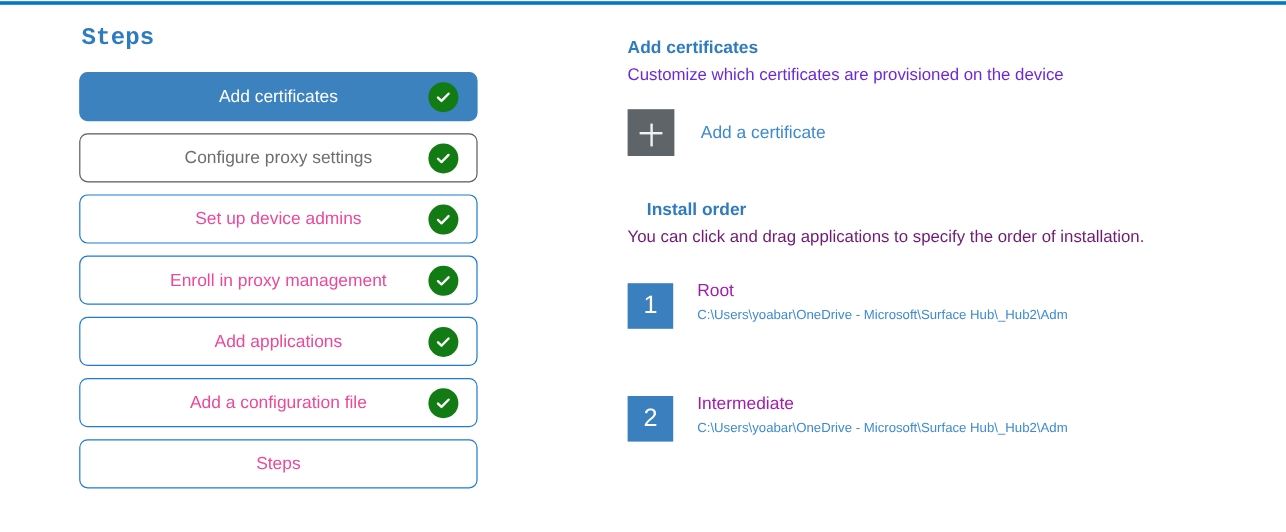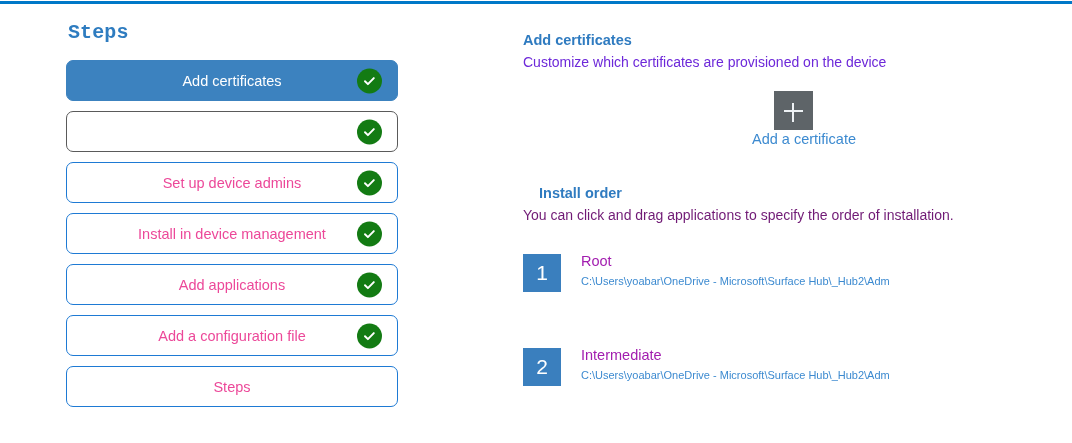--- a/index.html
+++ b/index.html
@@ -121,21 +121,20 @@
     line-height: 19px;
     margin: 0;
     white-space: nowrap;
   }
 
   .add-row {
     display: flex;
     align-items: center;
     margin-top: 19px;
     cursor: pointer;
-    flex-direction: column;
   }
   .plus-tile {
     width: 39px;
     height: 39px;
     background: #5e6468;
     position: relative;
     flex: 0 0 auto;
   }
   .plus-tile::before,
   .plus-tile::after {
@@ -233,38 +232,39 @@
       <div class="step-btn is-active">
         <span class="step-label">Add certificates</span>
         <span class="check">
           <svg width="15" height="15" viewBox="0 0 16 16" aria-hidden="true">
             <path d="M3.2 8.3 L6.3 11.3 L12.6 4.9" fill="none" stroke="#ffffff" stroke-width="2.1" stroke-linecap="round" stroke-linejoin="round"></path>
           </svg>
         </span>
       </div>
 
       <div class="step-btn is-visited">
+        <span class="step-label">Configure proxy settings</span>
         <span class="check">
           <svg width="15" height="15" viewBox="0 0 16 16" aria-hidden="true">
             <path d="M3.2 8.3 L6.3 11.3 L12.6 4.9" fill="none" stroke="#ffffff" stroke-width="2.1" stroke-linecap="round" stroke-linejoin="round"></path>
           </svg>
         </span>
       </div>
 
       <div class="step-btn">
         <span class="step-label">Set up device admins</span>
         <span class="check">
           <svg width="15" height="15" viewBox="0 0 16 16" aria-hidden="true">
             <path d="M3.2 8.3 L6.3 11.3 L12.6 4.9" fill="none" stroke="#ffffff" stroke-width="2.1" stroke-linecap="round" stroke-linejoin="round"></path>
           </svg>
         </span>
       </div>
 
       <div class="step-btn">
-        <span class="step-label">Install in device management</span>
+        <span class="step-label">Enroll in proxy management</span>
         <span class="check">
           <svg width="15" height="15" viewBox="0 0 16 16" aria-hidden="true">
             <path d="M3.2 8.3 L6.3 11.3 L12.6 4.9" fill="none" stroke="#ffffff" stroke-width="2.1" stroke-linecap="round" stroke-linejoin="round"></path>
           </svg>
         </span>
       </div>
 
       <div class="step-btn">
         <span class="step-label">Add applications</span>
         <span class="check">

